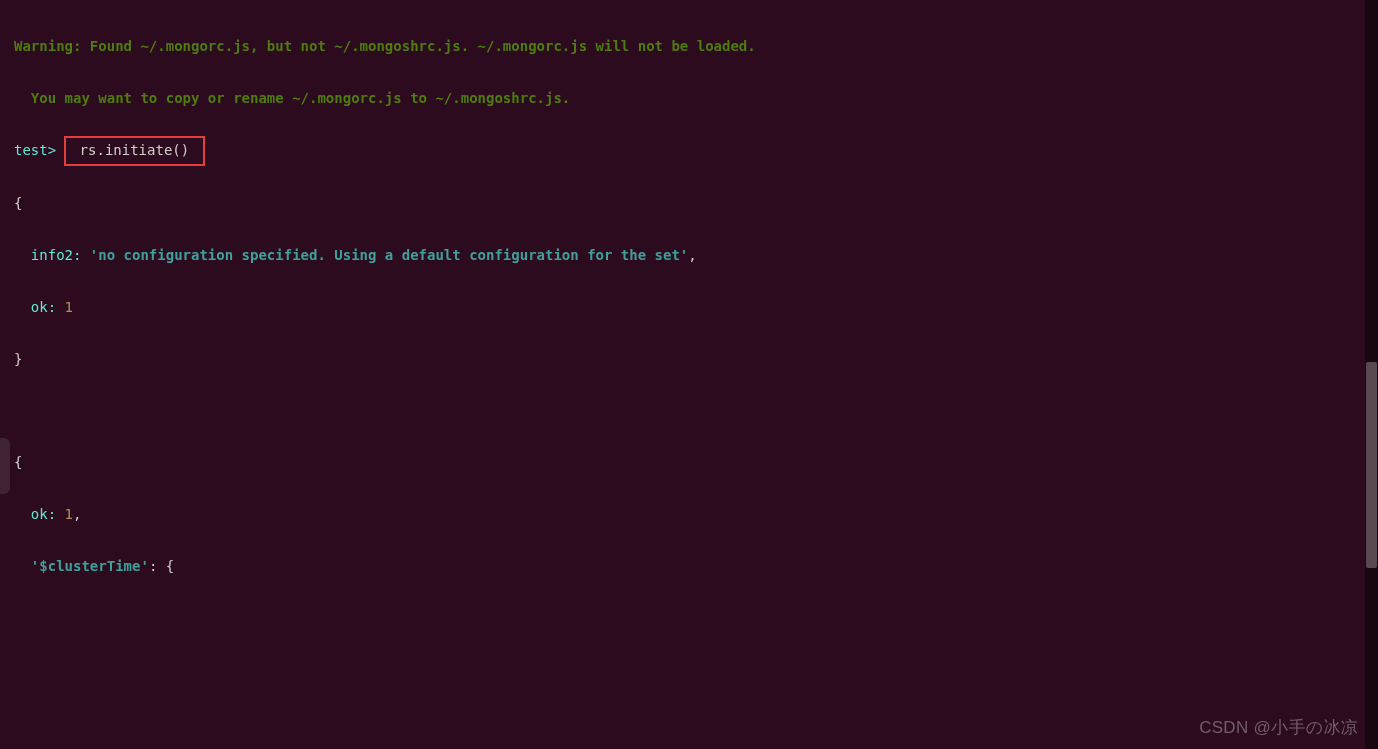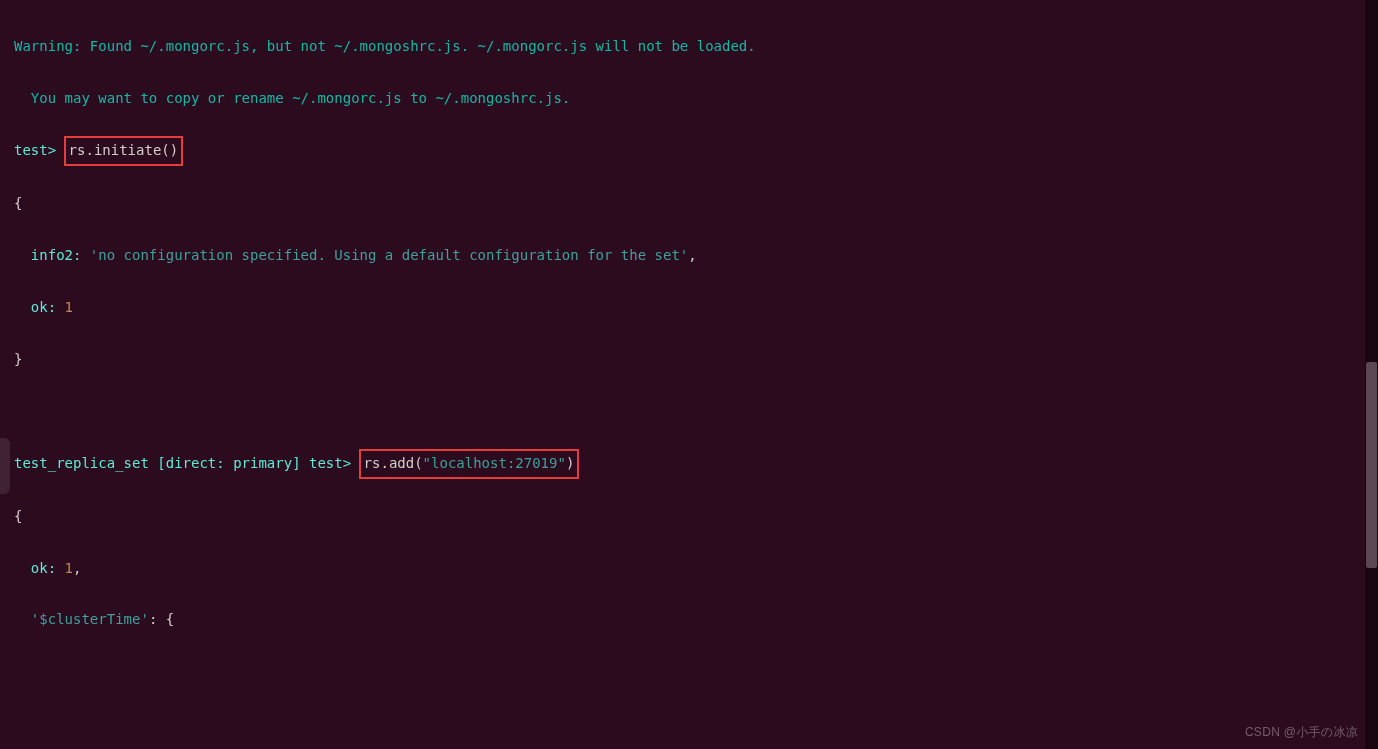--- a/index.html
+++ b/index.html
@@ -12,30 +12,30 @@
       line-height: 1.85;
       overflow: hidden;
       position: relative;
     }
     .terminal {
       padding: 8px 14px 12px 14px;
       color: #d0cfcc;
       white-space: pre;
       position: relative;
     }
-    .warn { color: #14b8a6; }
+    .warn { color: #4d7c0f; font-weight: bold; }
     .key  { color: #5eead4; }
-    .str  { color: #3fa09c; }
+    .str  { color: #3fa09c; font-weight: bold; }
     .num  { color: #b98a56; }
     .cmd  { color: #d0cfcc; }
     .prompt { color: #5eead4; }
     .box {
       border: 2.5px solid #e53c3c;
       display: inline-block;
-      padding: 0px 3px;
+      padding: 0px 14px;
       margin: -1px -1px;
     }
     .line { display: block; }
     .scrollbar {
       position: absolute;
       right: 0;
       top: 0;
       width: 13px;
       height: 749px;
       background: #1a0611;
@@ -45,21 +45,21 @@
       right: 1px;
       width: 11px;
       background: #5a4752;
       border-radius: 2px;
     }
     .watermark {
       position: absolute;
       right: 20px;
       bottom: 6px;
       font-family: sans-serif;
-      font-size: 12px;
+      font-size: 17px;
       color: rgba(200,190,195,0.45);
       letter-spacing: 0.3px;
     }
     .sidehandle {
       position: absolute;
       left: 0;
       top: 438px;
       width: 10px;
       height: 56px;
       background: rgba(140,130,135,0.2);
@@ -72,21 +72,20 @@
 
 <div class="terminal">
 <span class="line warn">Warning: Found ~/.mongorc.js, but not ~/.mongoshrc.js. ~/.mongorc.js will not be loaded.</span>
 <span class="line warn">  You may want to copy or rename ~/.mongorc.js to ~/.mongoshrc.js.</span>
 <span class="line"><span class="prompt">test&gt;</span> <span class="box"><span class="cmd">rs.initiate()</span></span></span>
 <span class="line">{</span>
 <span class="line"><span class="key">  info2: </span><span class="str">'no configuration specified. Using a default configuration for the set'</span><span>,</span></span>
 <span class="line"><span class="key">  ok: </span><span class="num">1</span></span>
 <span class="line">}</span>
 <span class="line"> </span>
-<span class="line"><span class="prompt">test_replica_set [direct: primary] test&gt;</span> <span class="box"><span class="cmd">rs.add(</span><span class="str">"localhost:27019"</span><span class="cmd">)</span></span></span>
 <span class="line">{</span>
 <span class="line"><span class="key">  ok: </span><span class="num">1</span><span>,</span></span>
 <span class="line"><span>  </span><span class="str">'$clusterTime'</span><span>: {</span></span>
 
 
 
 
 
 
 

